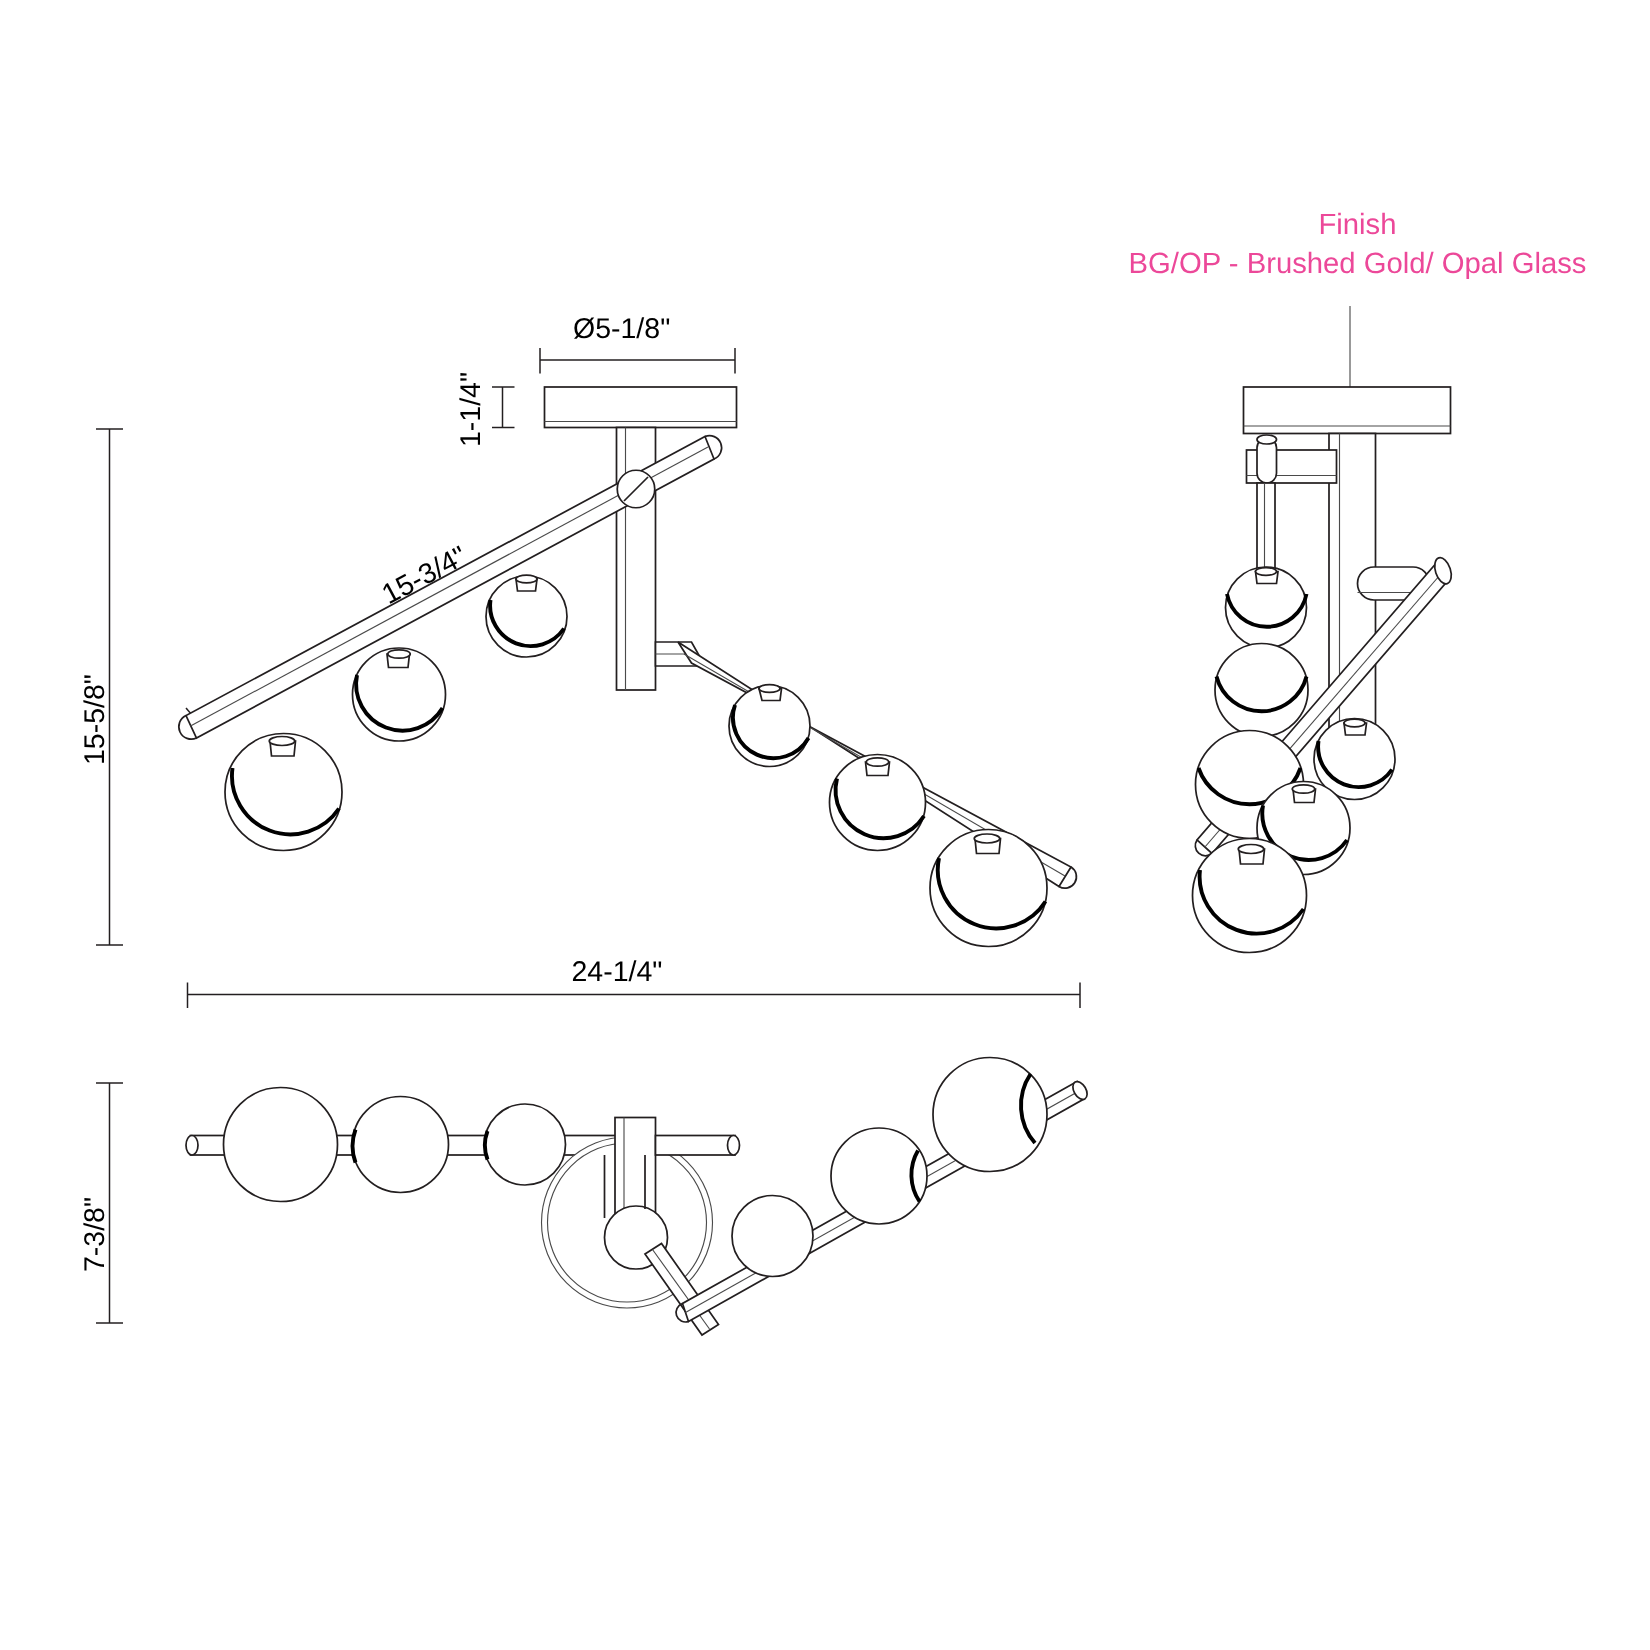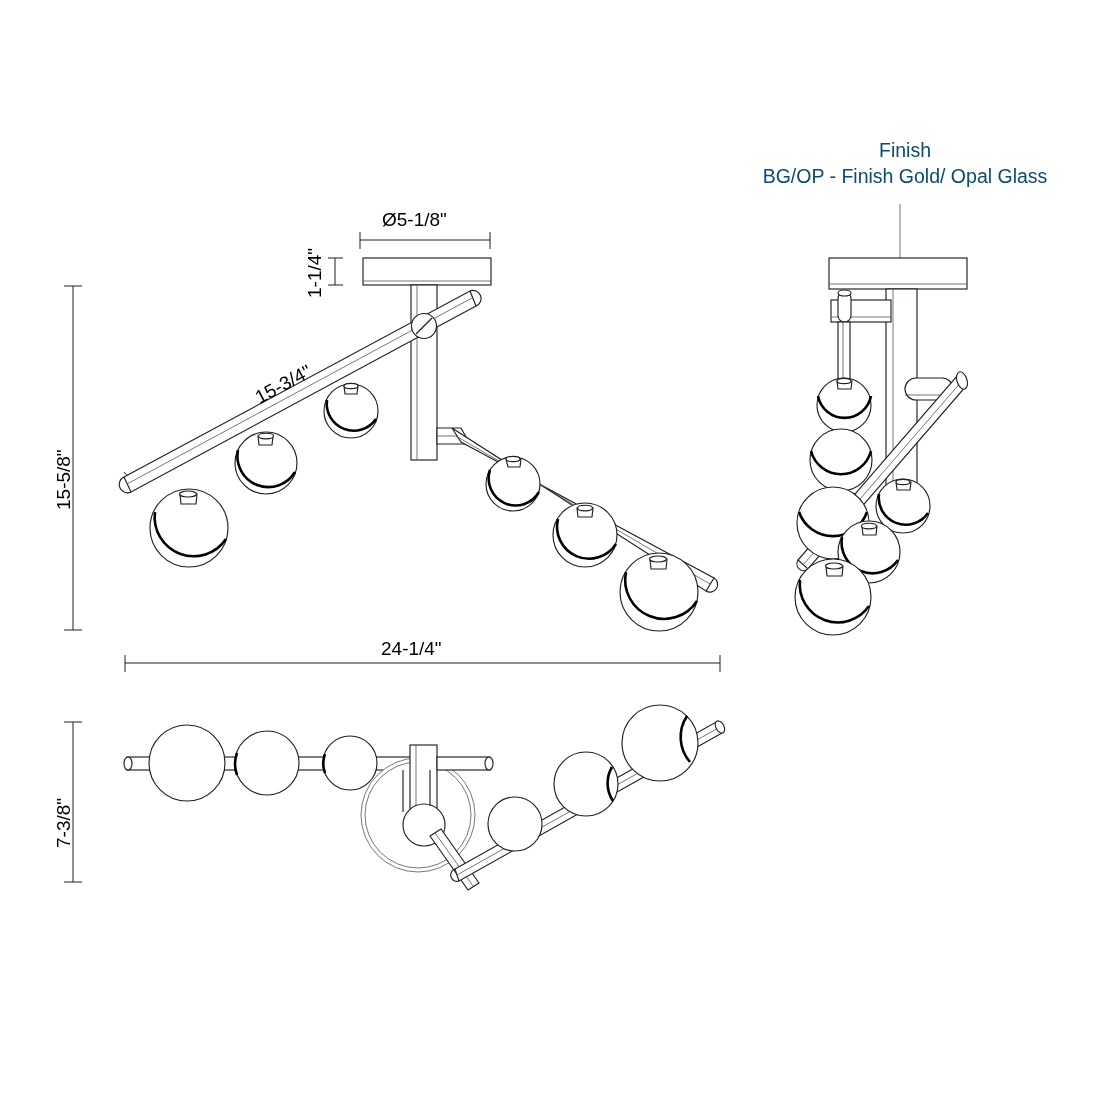--- a/index.html
+++ b/index.html
@@ -48,21 +48,21 @@
   .lbl-diag {
     transform: rotate(-28deg);
     transform-origin: left top;
   }
   .note-block {
     position: absolute;
     text-align: center;
     font-family: "Liberation Sans", sans-serif;
     font-size: 19.5px;
     line-height: 1.32;
-    color: #0c4a6e;
+    color: #ec4899;
     white-space: nowrap;
   }
 </style>
 </head>
 <body>
 
 <div id="sheet">
 
   <svg class="drawing" viewBox="0 0 1100 1100">
 
@@ -333,21 +333,21 @@
         <line class="ln" x1="403" y1="770" x2="403" y2="812"></line>
         <line class="ln" x1="430" y1="770" x2="430" y2="806"></line>
       </g>
 
     </g>
 
   </svg>
 
   <div class="note-block" style="left:740px; top:138px; width:330px;">
     <div>Finish</div>
-    <div>BG/OP - Finish Gold/ Opal Glass</div>
+    <div>BG/OP - Brushed Gold/ Opal Glass</div>
   </div>
 
   <div class="lbl" style="left:382px; top:210px;">Ø5-1/8"</div>
 
   <div class="lbl lbl-rot" style="left:305px; top:298px;">1-1/4"</div>
 
   <div class="lbl lbl-diag" style="left:252px; top:390px;">15-3/4"</div>
 
   <div class="lbl lbl-rot" style="left:54px; top:510px;">15-5/8"</div>
 

